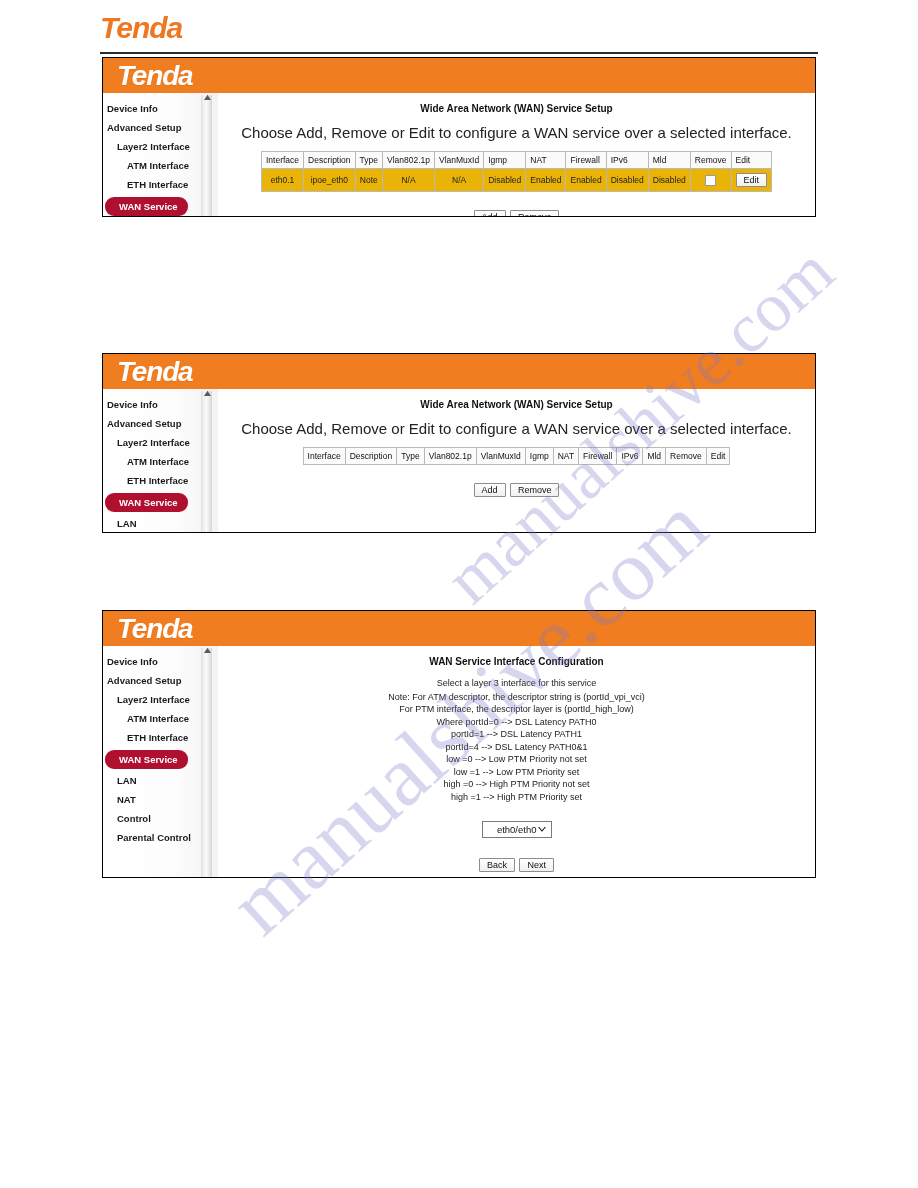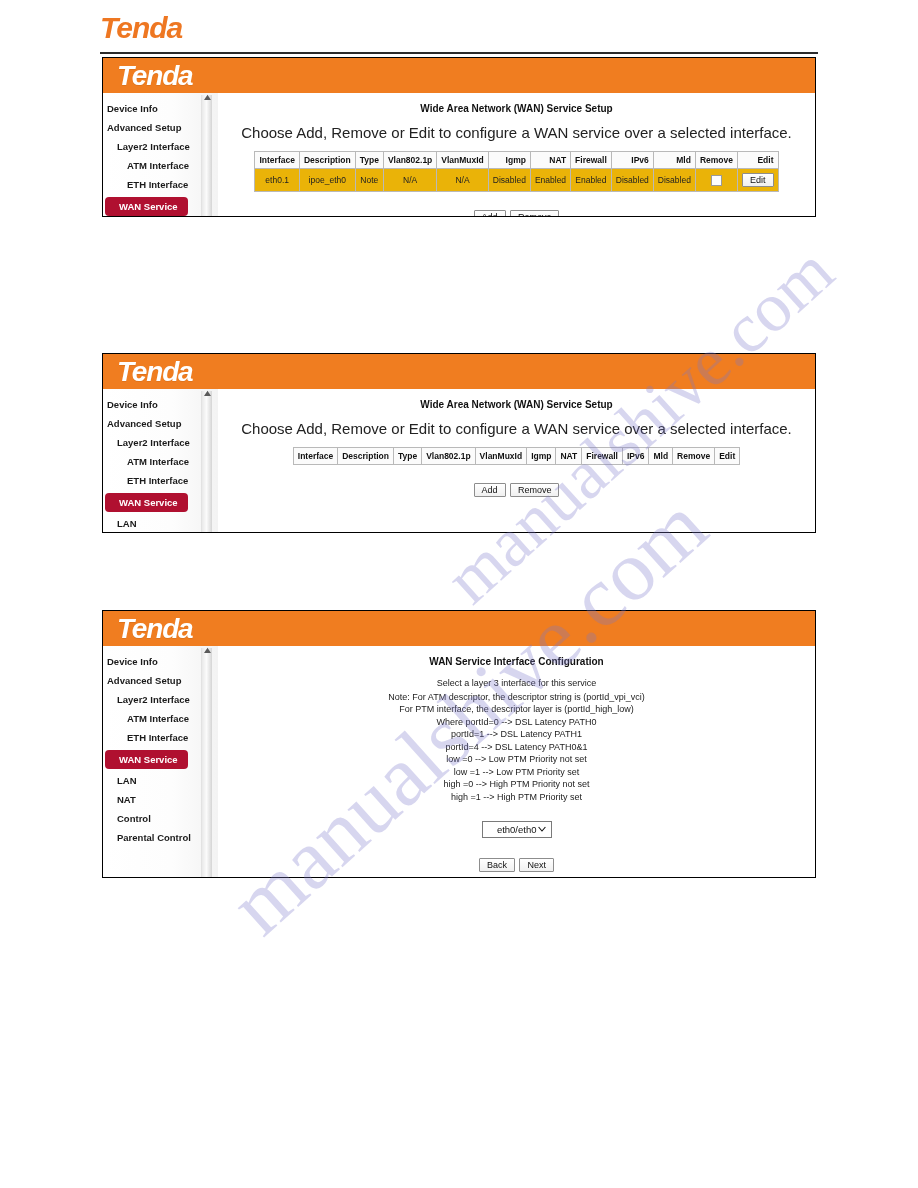--- a/index.html
+++ b/index.html
@@ -114,21 +114,21 @@
     line-height: 13px;
   }
   .nav-lvl0 { padding-left: 4px; }
   .nav-lvl1 { padding-left: 14px; }
   .nav-lvl2 { padding-left: 24px; }
   .nav-item.active {
     background: #B01030;
     color: #ffffff;
     display: inline-block;
     padding-right: 10px;
-    border-radius: 4px;
+    border-radius: 9px;
     margin-left: 2px;
   }
   .nav-active-wrap { padding: 2px 0 2px 0; }
 
   .scroll-track {
     position: absolute;
     right: 6px;
     top: 2px;
     bottom: 0;
     width: 9px;
@@ -177,27 +177,27 @@
   }
 
   
   table.wan {
     border-collapse: collapse;
     margin: 0 auto;
     background: #ffffff;
   }
   table.wan th {
     font-size: 8.5px;
-    font-weight: bold;
+    font-weight: normal;
     color: #111;
     border: 1px solid #b9b9b9;
     padding: 3px 4px;
     background: #fbfbfb;
     white-space: nowrap;
-    text-align: right;
+    text-align: left;
   }
   table.wan td {
     font-size: 8.5px;
     color: #222;
     border: 1px solid #b9b9b9;
     padding: 4px 4px;
     text-align: center;
     white-space: nowrap;
     background: #eab308;
   }

